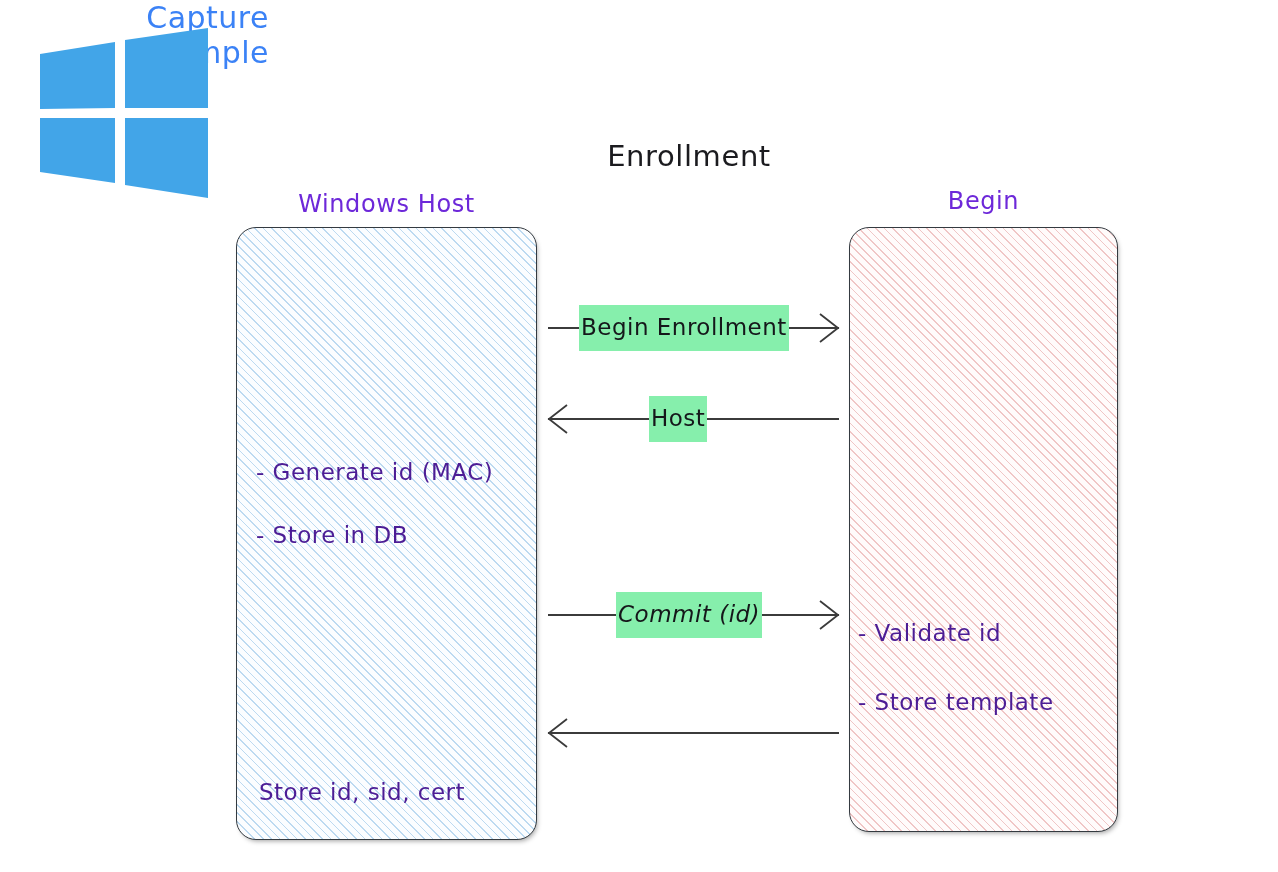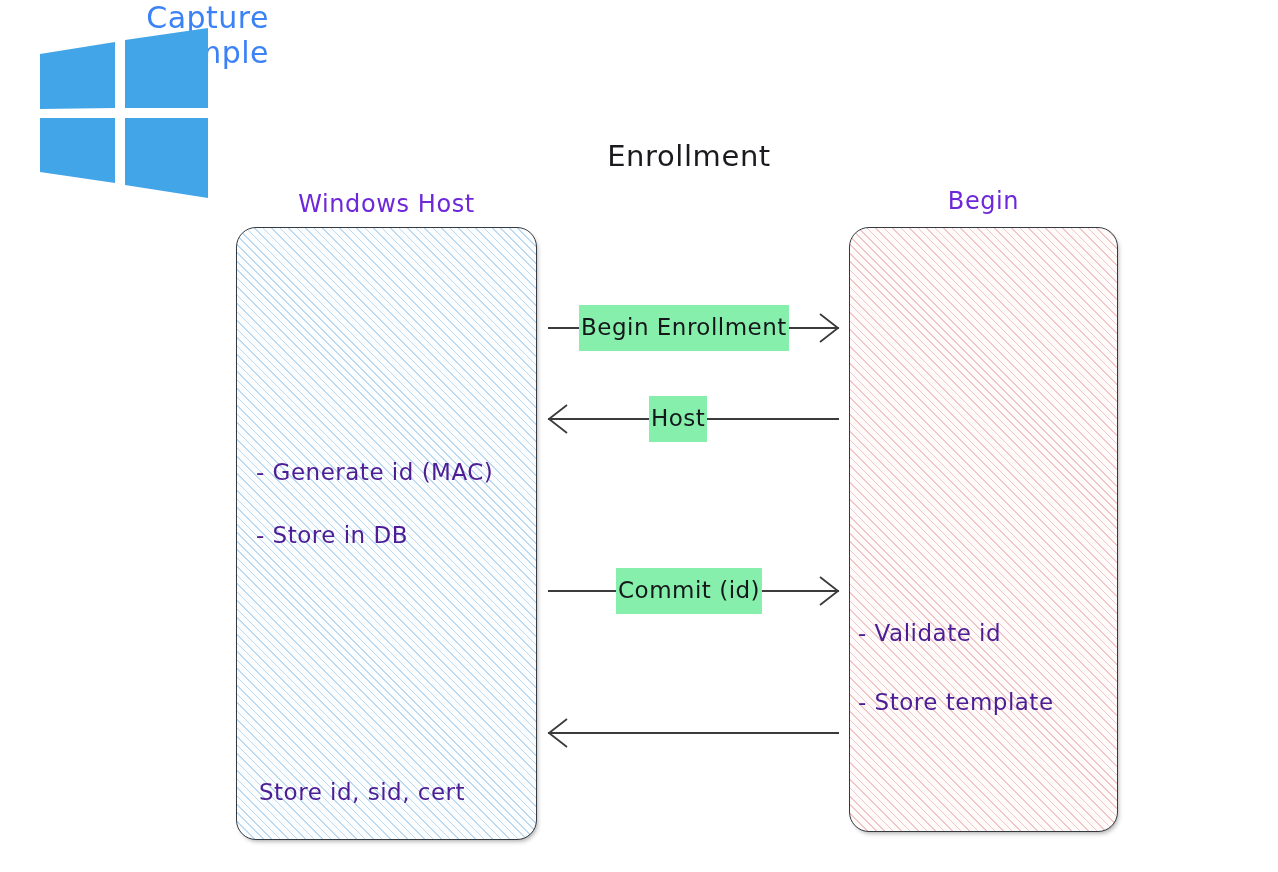--- a/index.html
+++ b/index.html
@@ -64,21 +64,21 @@
   
   .message{position:absolute;left:548px;width:291px;height:46px;}
   .message svg{position:absolute;left:0;top:0;overflow:visible;}
   .msg-label{
     position:absolute;top:0;height:46px;line-height:44px;
     font-size:23px;color:#15171a;letter-spacing:.5px;white-space:nowrap;
     background:#86efac;padding:0 2px;
   }
   #message-begin-enrollment{top:305px;}
   #message-nonce{top:396px;}
-  #message-commit{top:568px;}
+  #message-commit{top:592px;font-style:italic;}
   #message-committed{top:710px;}
 
   #label-begin-enrollment{left:31px;}
   #label-nonce{left:101px;}
   #label-commit{left:68px;}
   #label-committed{left:72px;}
 </style>
 </head>
 <body>
 

